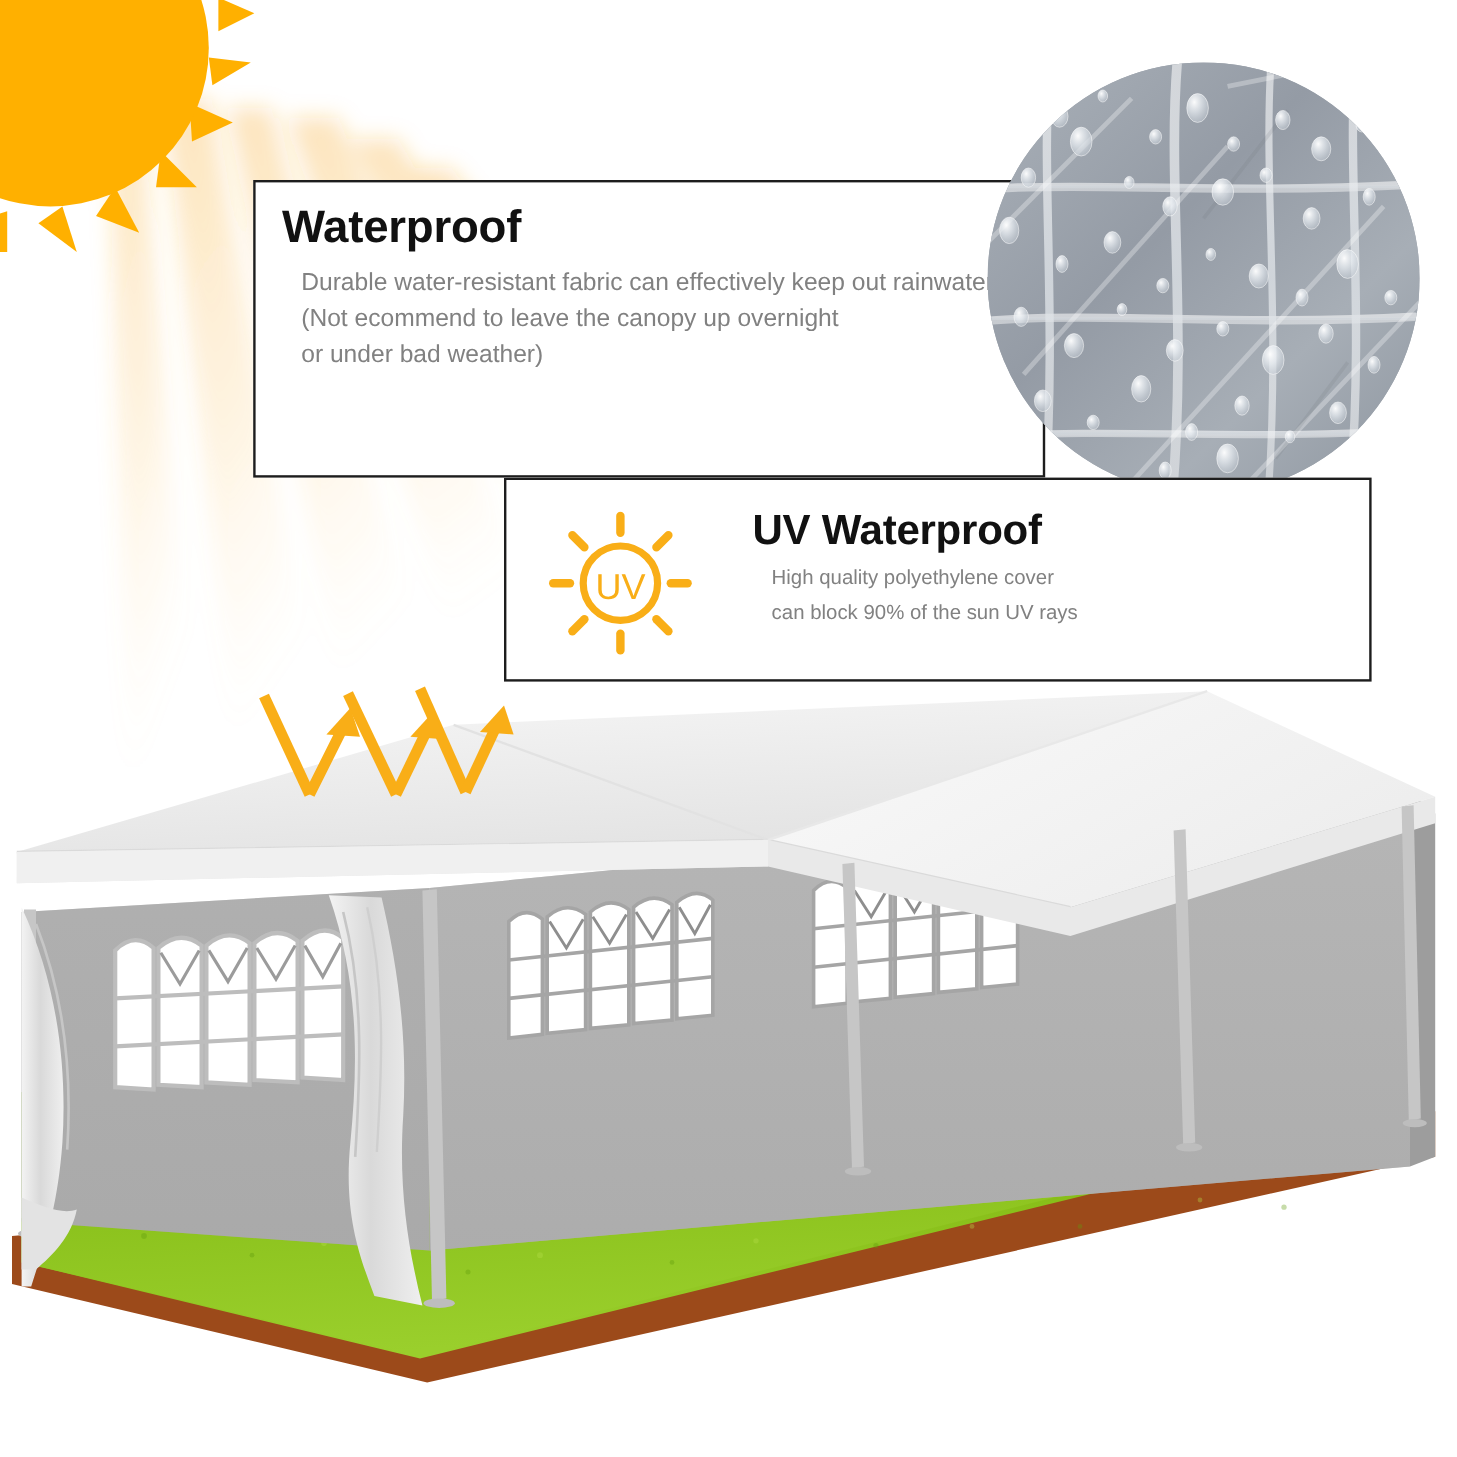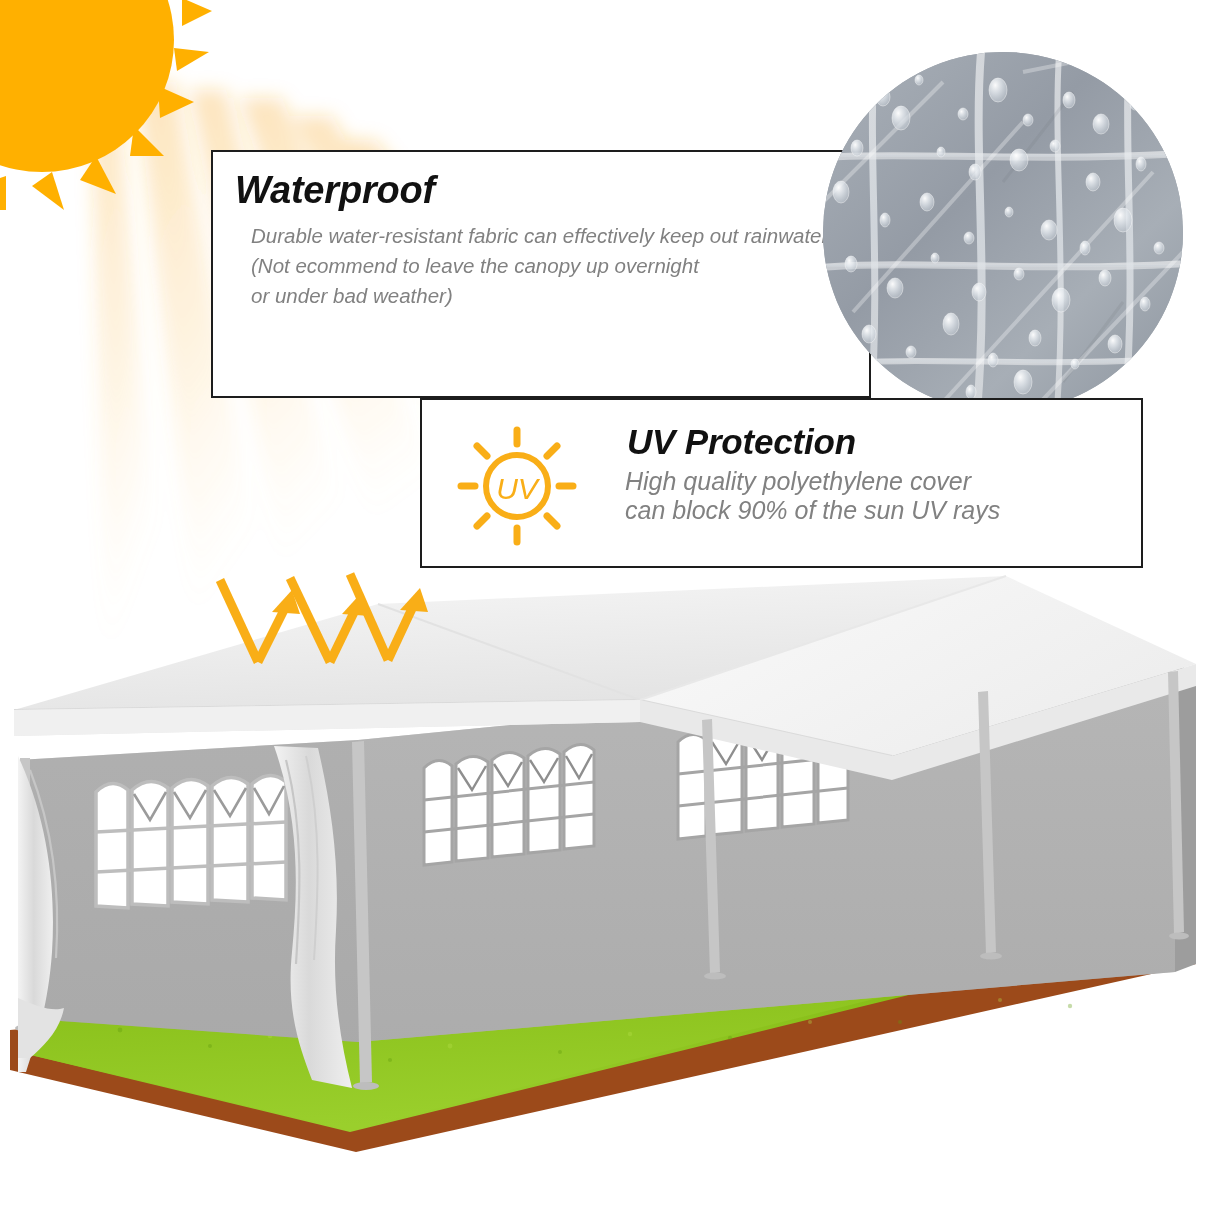--- a/index.html
+++ b/index.html
@@ -1,35 +1,35 @@
 <!DOCTYPE html>
 <html><head>
 <meta charset="utf-8">
 <style>
   html,body{margin:0;padding:0;background:#fff;}
   body{width:1214px;height:1214px;overflow:hidden;font-family:"Liberation Sans",sans-serif;}
-  #stage{position:relative;width:1214px;height:1214px;background:#ffffff;overflow:hidden;font-style:italic;}
+  #stage{position:relative;width:1214px;height:1214px;background:#ffffff;overflow:hidden;}
 
   
   .sunwrap{position:absolute;left:-118px;top:-120px;width:330px;height:330px;}
   .sunbeams{position:absolute;left:0;top:0;width:330px;height:330px;}
   .raysfan{position:absolute;left:-60px;top:-60px;width:720px;height:760px;pointer-events:none;}
 
   
   .panel{position:absolute;background:#ffffff;border:2px solid #1d1d1d;box-sizing:border-box;}
   .panel-h{font-weight:bold;color:#111111;letter-spacing:-0.2px;}
   .panel-p{color:#818181;margin-left:16px;}
 
   #wp-panel{left:211px;top:150px;width:660px;height:248px;}
   #wp-title{position:absolute;left:22px;top:16px;font-size:38px;line-height:44px;}
   #wp-body{position:absolute;left:22px;top:69px;font-size:20.5px;line-height:30px;white-space:pre-line;}
 
   #uv-panel{left:420px;top:398px;width:723px;height:170px;}
   #uv-title{position:absolute;left:205px;top:21px;font-size:35px;line-height:41px;}
-  #uv-body{position:absolute;left:187px;top:67px;font-size:25px;line-height:29px;white-space:pre-line;}
+  #uv-body{position:absolute;left:205px;top:67px;font-size:17px;line-height:29px;white-space:pre-line;}
   #uv-icon{position:absolute;left:35px;top:26px;width:120px;height:120px;}
 
   
   #drop-circle{position:absolute;left:823px;top:52px;width:360px;height:360px;border-radius:50%;
                overflow:hidden;background:#9aa1aa;}
   #drop-circle svg{display:block;}
 
   
   #scene{position:absolute;left:0;top:560px;width:1214px;height:654px;}
   #scene svg{display:block;}
@@ -190,21 +190,21 @@
         <line x1="60" y1="102" x2="60" y2="116"></line>
         <line x1="4" y1="60" x2="18" y2="60"></line>
         <line x1="102" y1="60" x2="116" y2="60"></line>
         <line x1="20" y1="20" x2="30" y2="30"></line>
         <line x1="90" y1="90" x2="100" y2="100"></line>
         <line x1="100" y1="20" x2="90" y2="30"></line>
         <line x1="30" y1="90" x2="20" y2="100"></line>
       </g>
       <text x="60" y="73" text-anchor="middle" fill="#F9AE17" font-family="Liberation Sans, sans-serif" font-size="30" font-weight="400">UV</text>
     </svg>
-    <div class="panel-h" id="uv-title">UV Protection</div>
+    <div class="panel-h" id="uv-title">UV Waterproof</div>
     <div class="panel-p" id="uv-body">High quality polyethylene cover
 can block 90% of the sun UV rays</div>
   </div>
 
   <div id="scene">
     <svg width="1214" height="654" viewBox="0 0 1214 654" xmlns="http://www.w3.org/2000/svg">
       <defs>
         <linearGradient id="roofL" x1="0" y1="0" x2="0.4" y2="1">
           <stop offset="0%" stop-color="#F7F7F7"></stop>
           <stop offset="100%" stop-color="#E4E4E4"></stop>

